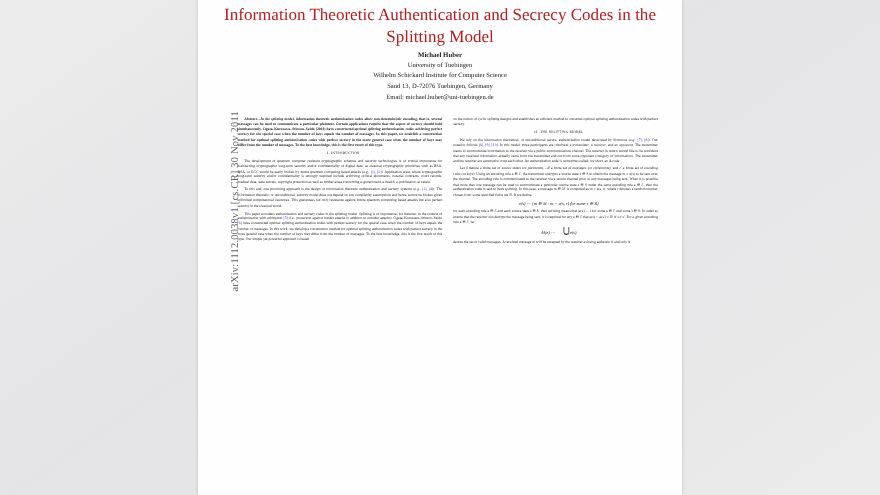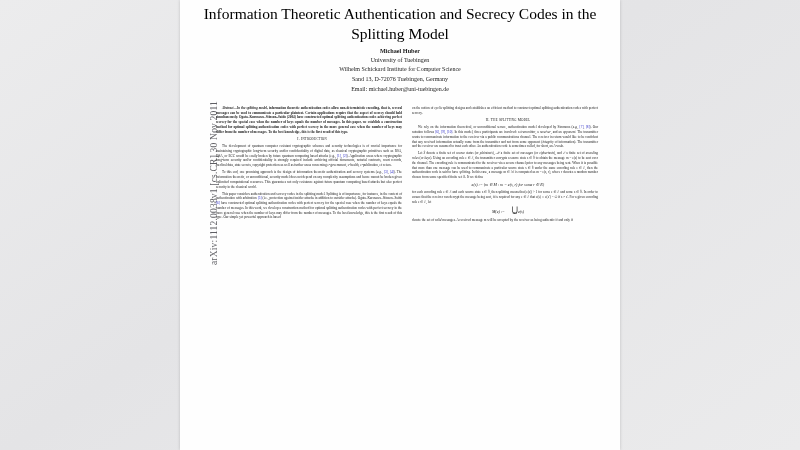--- a/index.html
+++ b/index.html
@@ -20,21 +20,21 @@
   #arxiv-stamp{
     position:absolute;left:-86px;top:178px;width:240px;
     transform:rotate(-90deg);transform-origin:50% 50%;
     font-family:"Liberation Serif",serif;
     font-size:9.5px;letter-spacing:.2px;color:#5f5f64;white-space:nowrap;
     text-align:center;
   }
 
   
   .title{position:absolute;left:18px;top:4px;width:404px;text-align:center;
-    font-size:15.5px;line-height:1.30;font-weight:400;color:#000000;}
+    font-size:15.5px;line-height:1.30;font-weight:400;color:#b91c1c;}
   .authorblock{position:absolute;left:18px;top:46px;width:404px;text-align:center;}
   .auth-name{font-size:6.2px;font-weight:700;color:#1b1b1b;line-height:1.55;}
   .auth-line{font-size:6px;color:#232323;line-height:1.62;}
 
   
   .col{position:absolute;top:106px;width:186px;
     font-size:3.35px;line-height:1.42;text-align:justify;color:#1a1a1a;
     -webkit-hyphens:auto;hyphens:auto;}
   #col-left{left:36px;}
   #col-right{left:232px;}

